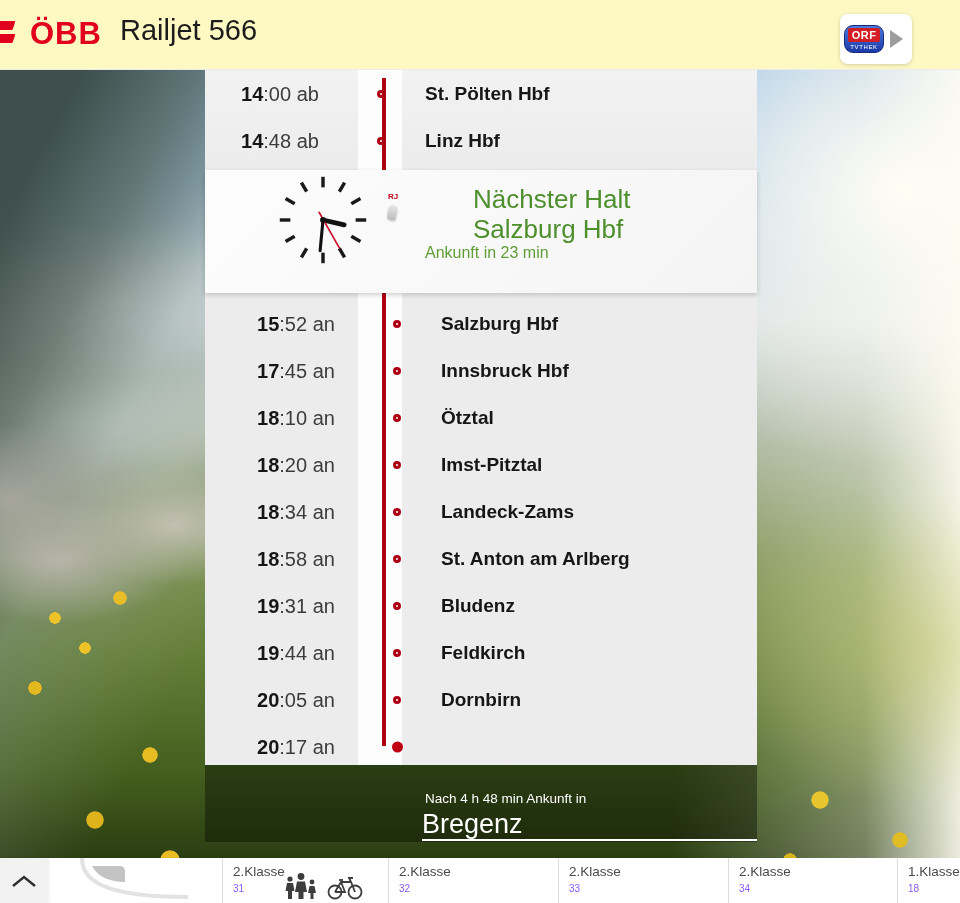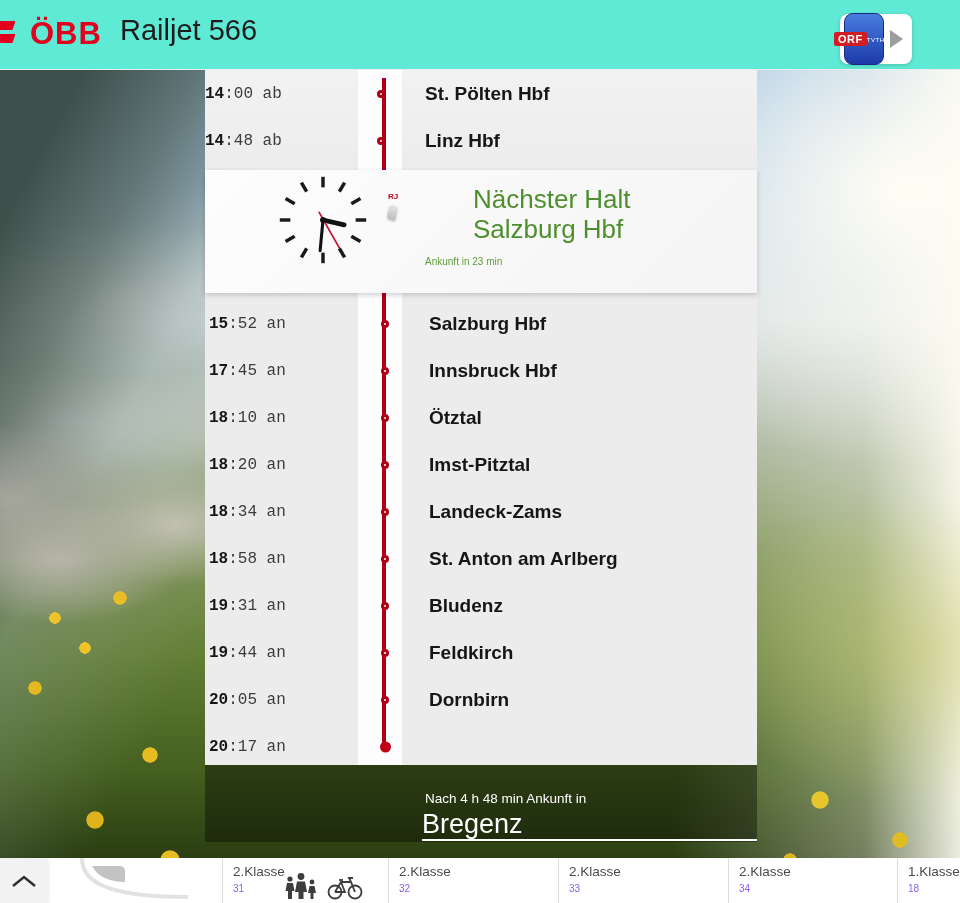--- a/index.html
+++ b/index.html
@@ -6,44 +6,44 @@
   html,body { background:#777; }
   body { font-family:"Liberation Sans", sans-serif; }
   .app {
     position:relative; width:960px; height:903px; overflow:hidden;
     background:#fff; margin:0 auto;
   }
 
   
   .header {
     position:absolute; top:0; left:0; width:960px; height:70px;
-    background:#5eead4; border-bottom:1px solid #ececec; z-index:30;
+    background:#fef9c3; border-bottom:1px solid #ececec; z-index:30;
   }
   .brand-fragment { position:absolute; left:-8px; top:21px; }
   .brand-fragment .bar {
     width:22px; height:9px; background:#e2001f; margin-bottom:4px;
     transform:skewX(-18deg); border-radius:1px;
   }
   .brand-obb {
     position:absolute; left:30px; top:16px; font-size:31px; font-weight:700;
     color:#e2001f; letter-spacing:1px;
   }
   .header-title {
     position:absolute; left:120px; top:14px; font-size:29px; font-weight:400;
     color:#1c1c1c;
   }
   .orf-card {
     position:absolute; right:48px; top:14px; width:72px; height:50px;
     background:#fff; border-radius:8px; box-shadow:0 1px 4px rgba(0,0,0,0.18);
     display:flex; align-items:center; justify-content:flex-start; padding-left:4px;
   }
   .orf-tile {
-    width:40px; height:52px; border-radius:9px;
+    width:40px; height:28px; border-radius:9px;
     background:linear-gradient(to bottom,#4a7de0 0%,#1c3aa8 100%);
-    display:flex; flex-direction:row; align-items:center; justify-content:center;
+    display:flex; flex-direction:column; align-items:center; justify-content:center;
     border:1px solid #16297e;
   }
   .orf-red {
     background:#d21d24; color:#fff; font-size:11px; font-weight:700;
     padding:1px 4px; border-radius:2px; letter-spacing:0.5px; line-height:12px;
   }
   .orf-sub { color:#fff; font-size:6px; letter-spacing:0.6px; margin-top:2px; }
   .play-triangle {
     width:0; height:0; margin-left:6px;
     border-left:13px solid #9d9d9d; border-top:9px solid transparent;
@@ -87,21 +87,21 @@
   .band-list { position:absolute; top:123px; left:0; width:552px; height:572px;
                background:#ececec; padding-top:107px; }
   .lane { position:absolute; left:153px; top:0; width:44px; height:695px;
           background:#fdfdfd; z-index:1; }
   .rail { position:absolute; left:177px; top:8px; width:4px; height:668px;
           background:#ad0014; z-index:2; }
 
   .stop-row { position:relative; height:47px; z-index:4; }
   .stop-time {
     position:absolute; left:0; top:50%; transform:translateY(-50%);
-    width:150px; text-align:left; font-size:16px; color:#3c3c3c; white-space:nowrap;font-family:Liberation Mono, monospace;
+    width:150px; text-align:center; font-size:20px; color:#3c3c3c; white-space:nowrap;
   }
   .stop-time .h { font-weight:700; color:#161616; }
   .stop-dot {
     position:absolute; left:172px; top:50%; transform:translateY(-50%);
     width:8px; height:8px; border-radius:50%;
     background:#fff; border:3.5px solid #ad0014; z-index:5;
   }
   .stop-dot.end { background:#c00015; border-color:#c00015; width:11px; height:11px; left:171px; }
   .stop-station {
     position:absolute; left:220px; top:50%; transform:translateY(-50%);
@@ -112,21 +112,21 @@
   .clock { position:absolute; left:70px; top:2px; z-index:4; }
   .next-marker { position:absolute; left:183px; top:22px; z-index:4; text-align:left; }
   .next-marker .rj { font-size:8px; font-weight:700; color:#c00015; line-height:9px; }
   .next-marker .nose {
     width:9px; height:15px; margin-top:4px; background:linear-gradient(#e6e6e6,#bdbdbd);
     border-radius:7px 7px 2px 6px; transform:rotate(12deg);
     box-shadow:0 1px 2px rgba(0,0,0,0.25);
   }
   .next-text { position:absolute; left:220px; top:14px; z-index:4; }
   .next-title { font-size:26px; line-height:30px; color:#4d8f2c;margin-left:48px; }
-  .next-eta { margin-top:12px; font-size:10px; color:#5f9d36; }
+  .next-eta { font-size:16px; color:#5f9d36; }
 
   
   .dest-bar {
     position:absolute; left:205px; top:765px; width:552px; height:77px;
     background:rgba(8,12,3,0.42); z-index:12; color:#fff;
   }
   .dest-line1 { position:absolute; left:220px; top:26px; font-size:13.5px; font-weight:400; }
   .dest-city  { position:absolute; left:217px; top:44px; font-size:27px; font-weight:400; }
   .dest-underline {
     position:absolute; left:217px; right:0; bottom:1px; height:2px; background:#fff;
@@ -222,21 +222,21 @@
         <div class="rj">RJ</div>
         <div class="nose"></div>
       </div>
       <div class="next-text">
         <div class="next-title">Nächster Halt</div>
         <div class="next-title">Salzburg Hbf</div>
         <div class="next-eta">Ankunft in 23 min</div>
       </div>
     </div>
 
-    <div style="position:absolute;top:223px;left:4px;width:552px;z-index:4;padding-top:7px;">
+    <div style="position:absolute;top:223px;left:16px;width:552px;z-index:4;padding-top:7px;">
       <div class="stop-row">
         <div class="stop-time"><span class="h">15</span><span>:52 an</span></div>
         <div class="stop-dot"></div>
         <div class="stop-station">Salzburg Hbf</div>
       </div>
       <div class="stop-row">
         <div class="stop-time"><span class="h">17</span><span>:45 an</span></div>
         <div class="stop-dot"></div>
         <div class="stop-station">Innsbruck Hbf</div>
       </div>

